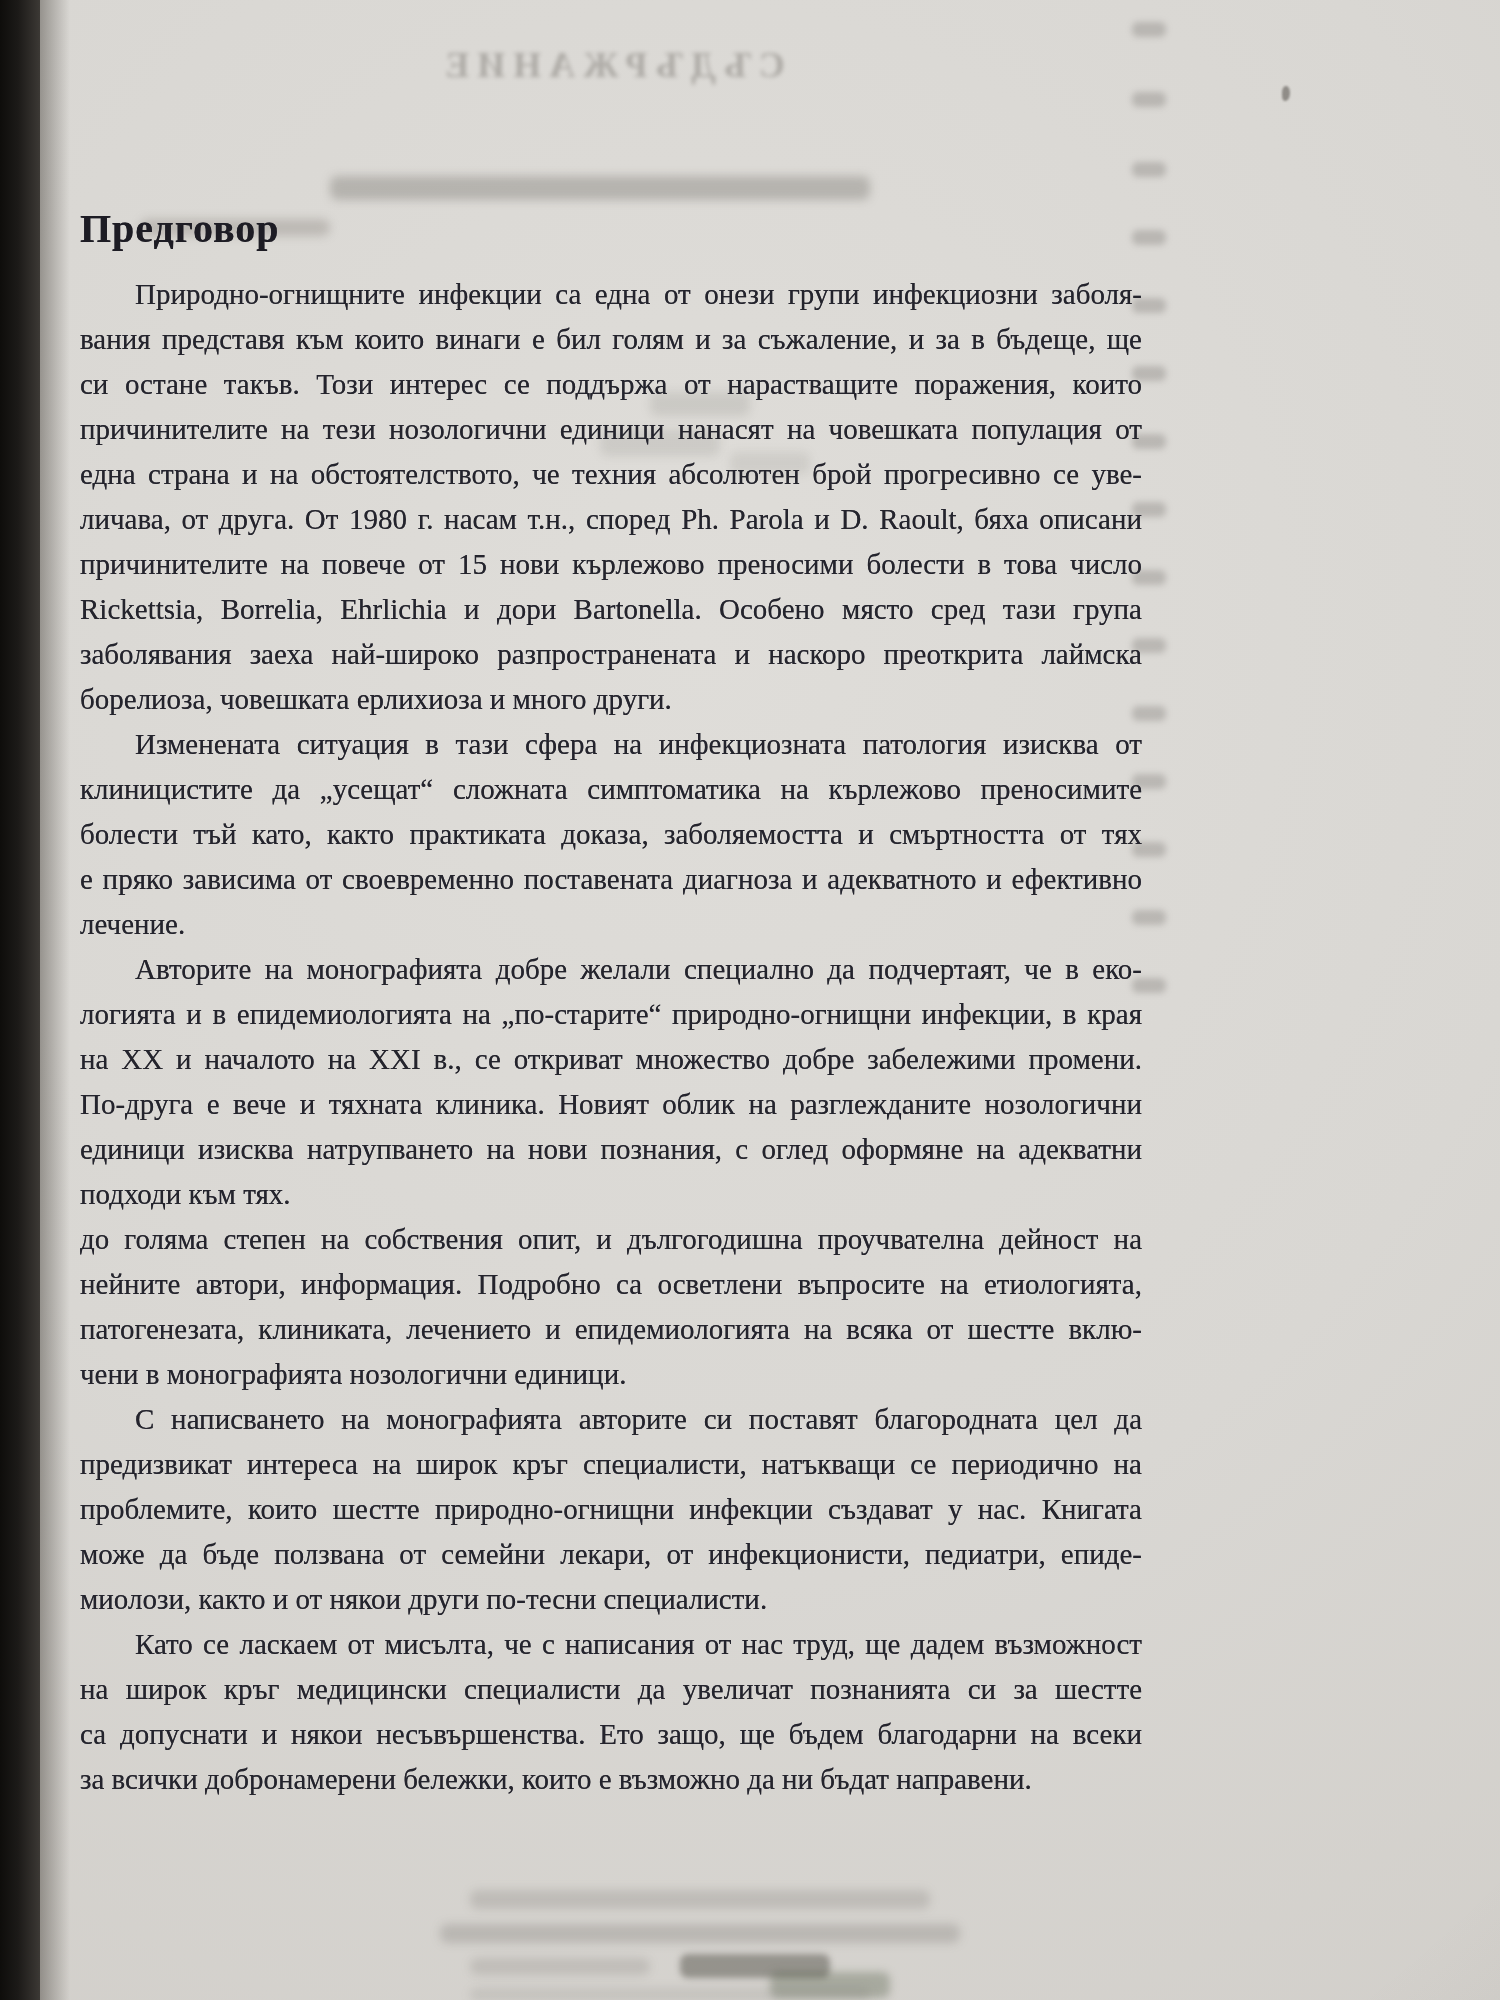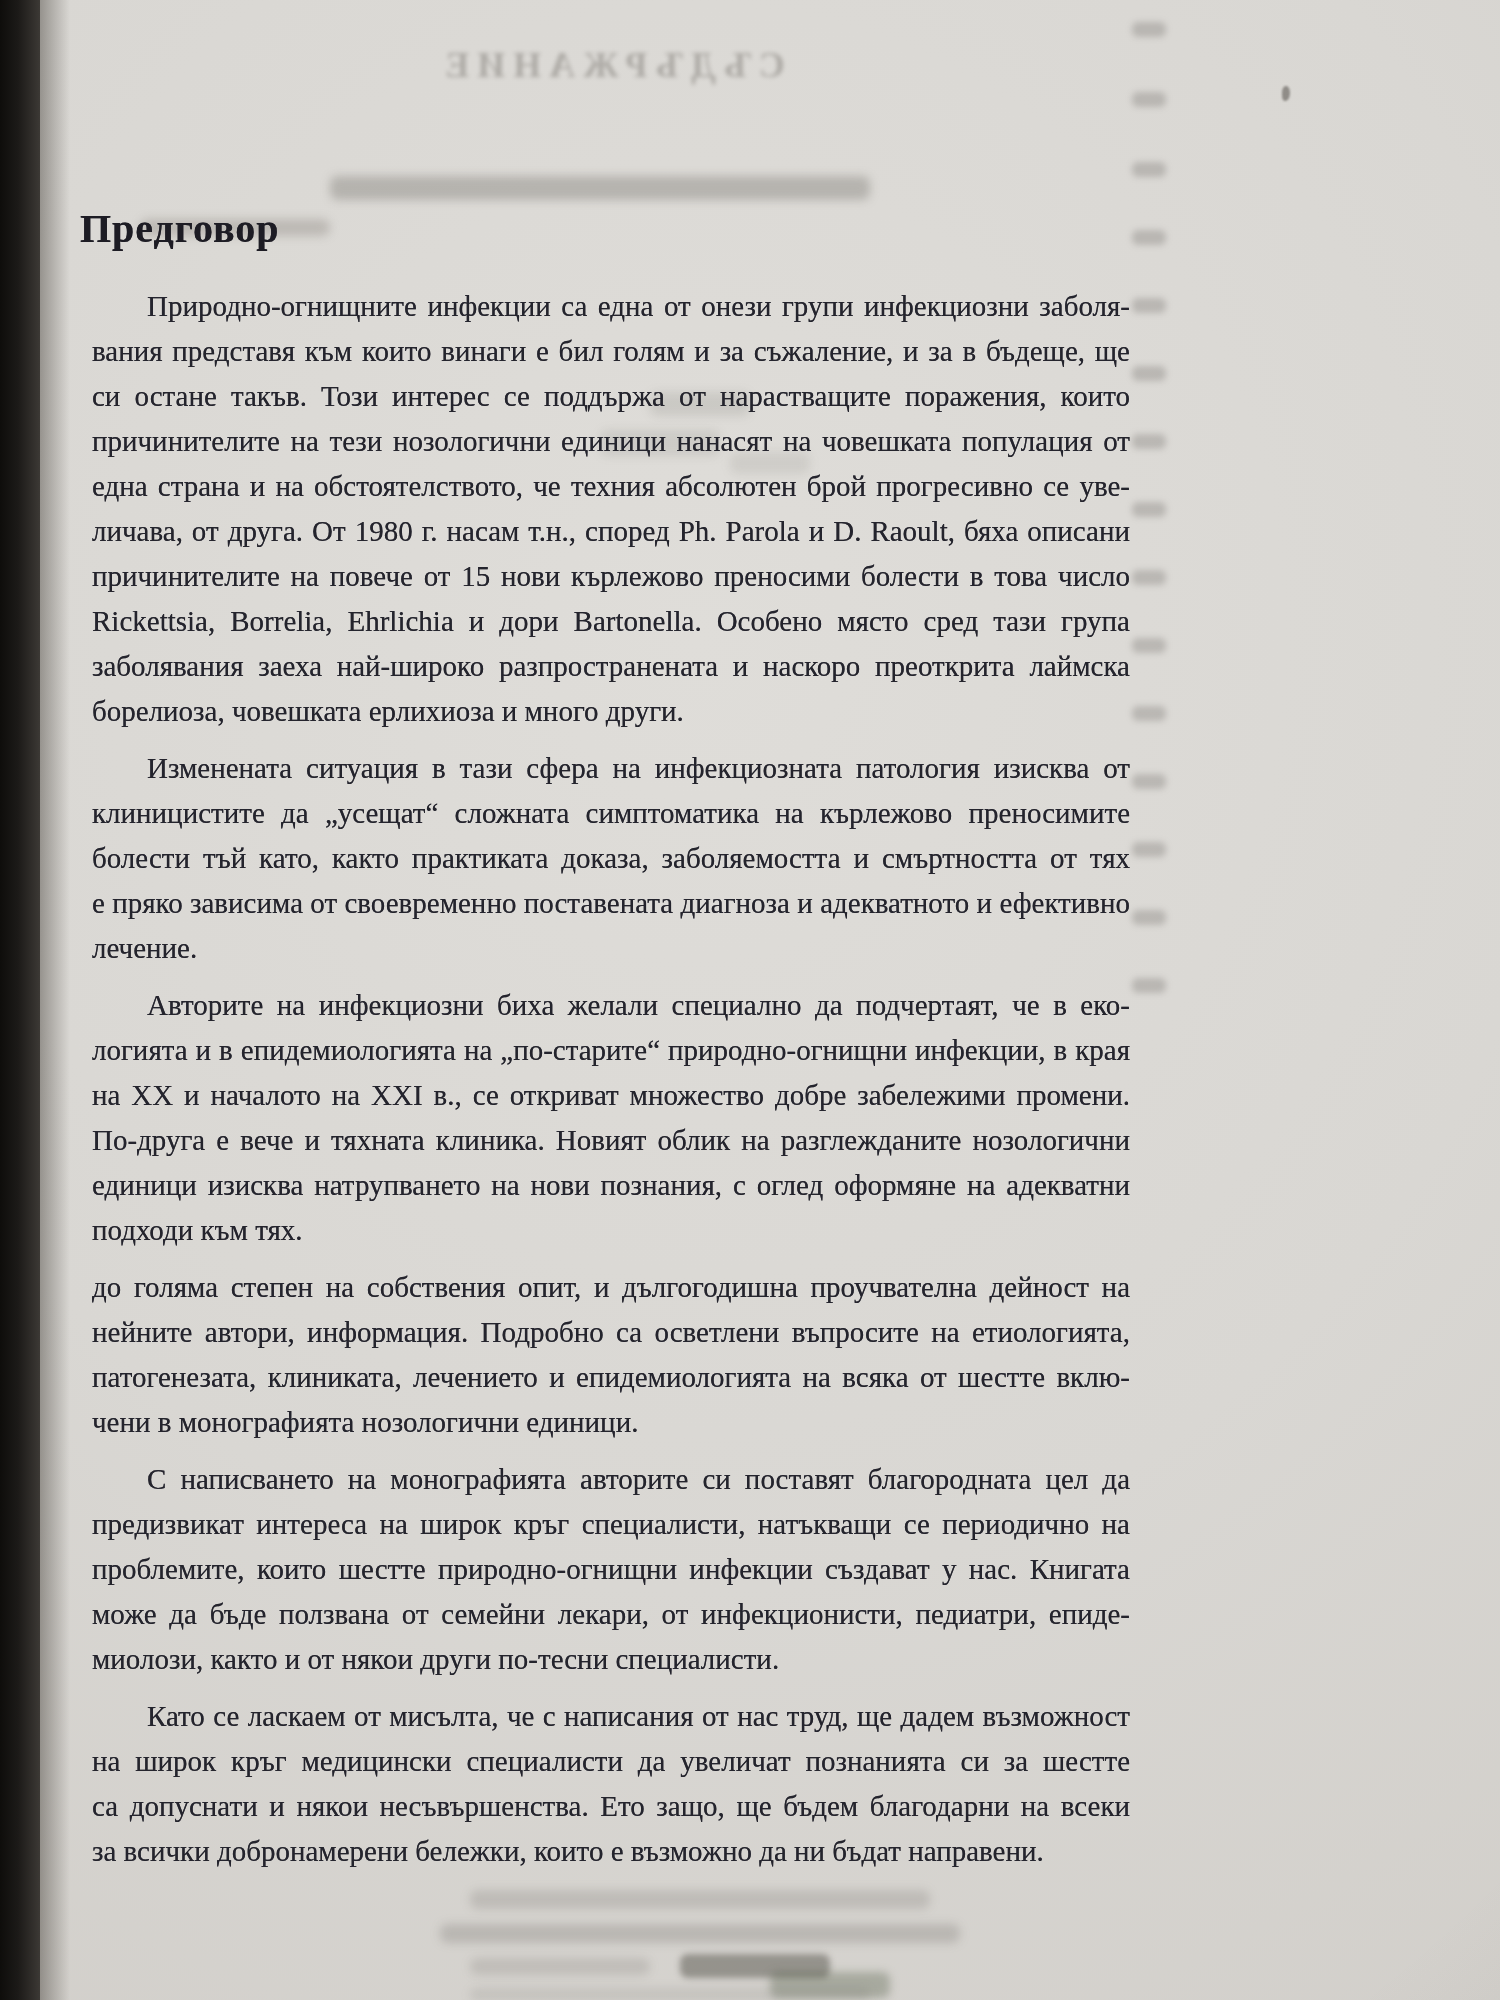--- a/index.html
+++ b/index.html
@@ -33,21 +33,21 @@
     text-align:left;font-weight:bold;font-size:40px;letter-spacing:1px;
     color:#1d1c24;text-shadow:0 0 .6px rgba(29,28,36,.8);
     z-index:3;
   }
   .body{
     position:absolute;left:40px;top:272px;width:1062px;
     font-size:29px;line-height:45px;color:#24242d;
     text-shadow:0 0 .5px rgba(30,30,40,.75);
     z-index:3;
   }
-  .para{margin:12px;}
+  .para{margin:0;}
   .line{
     text-align:justify;text-align-last:justify;height:45px;
   }
   .line.first{text-indent:55px;}
   .line.lastline{text-align-last:left;}
 
   
   .ghost-title{
     position:absolute;left:40px;top:44px;width:1062px;text-align:center;
     font-weight:bold;font-size:36px;letter-spacing:8px;color:#6e6a64;
@@ -129,21 +129,21 @@
           <div class="line lastline">борелиоза, човешката ерлихиоза и много други.</div>
         </div>
         <div class="para">
           <div class="line first">Изменената ситуация в тази сфера на инфекциозната патология изисква от</div>
           <div class="line">клиницистите да „усещат“ сложната симптоматика на кърлежово преносимите</div>
           <div class="line">болести тъй като, както практиката доказа, заболяемостта и смъртността от тях</div>
           <div class="line">е пряко зависима от своевременно поставената диагноза и адекватното и ефективно</div>
           <div class="line lastline">лечение.</div>
         </div>
         <div class="para">
-          <div class="line first">Авторите на инфекциозни биха желали специално да подчертаят, че в еко-</div>
+          <div class="line first">Авторите на монографията добре желали специално да подчертаят, че в еко-</div>
           <div class="line">логията и в епидемиологията на „по-старите“ природно-огнищни инфекции, в края</div>
           <div class="line">на XX и началото на XXI в., се откриват множество добре забележими промени.</div>
           <div class="line">По-друга е вече и тяхната клиника. Новият облик на разглежданите нозологични</div>
           <div class="line">единици изисква натрупването на нови познания, с оглед оформяне на адекватни</div>
           <div class="line lastline">подходи към тях.</div>
         </div>
         <div class="para">
           <div class="line">до голяма степен на собствения опит, и дългогодишна проучвателна дейност на</div>
           <div class="line">нейните автори, информация. Подробно са осветлени въпросите на етиологията,</div>
           <div class="line">патогенезата, клиниката, лечението и епидемиологията на всяка от шестте вклю-</div>

